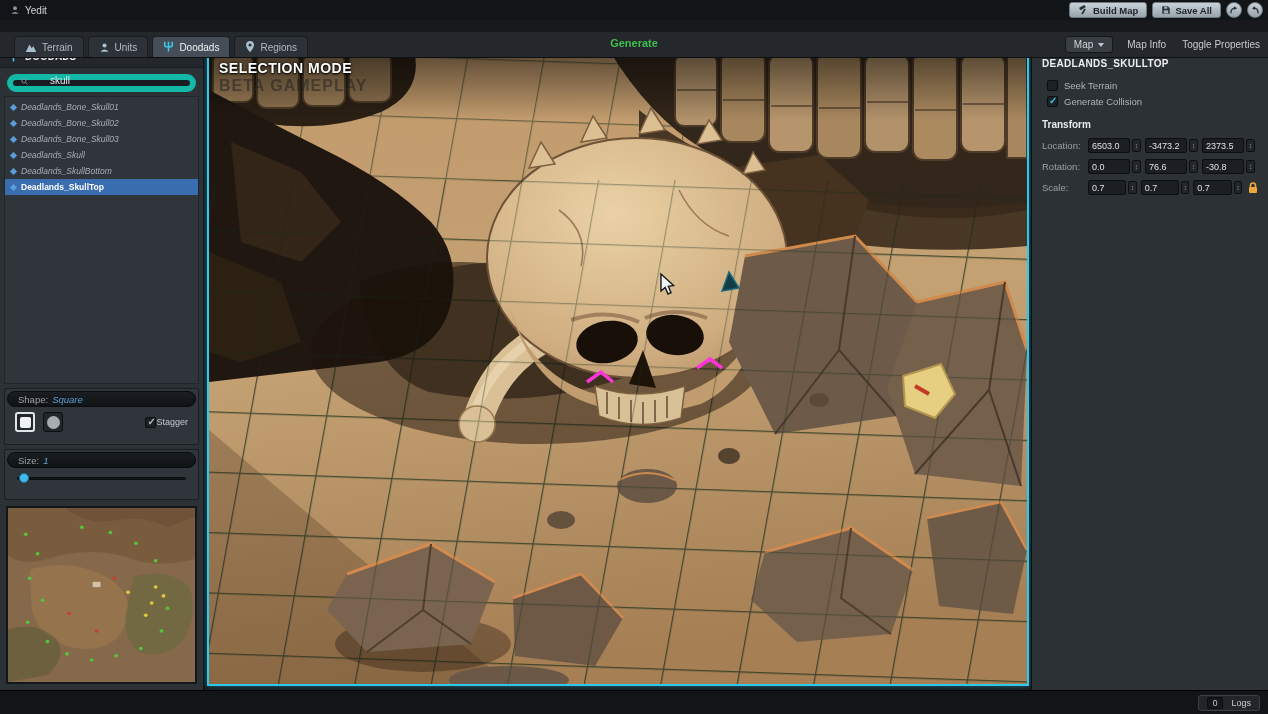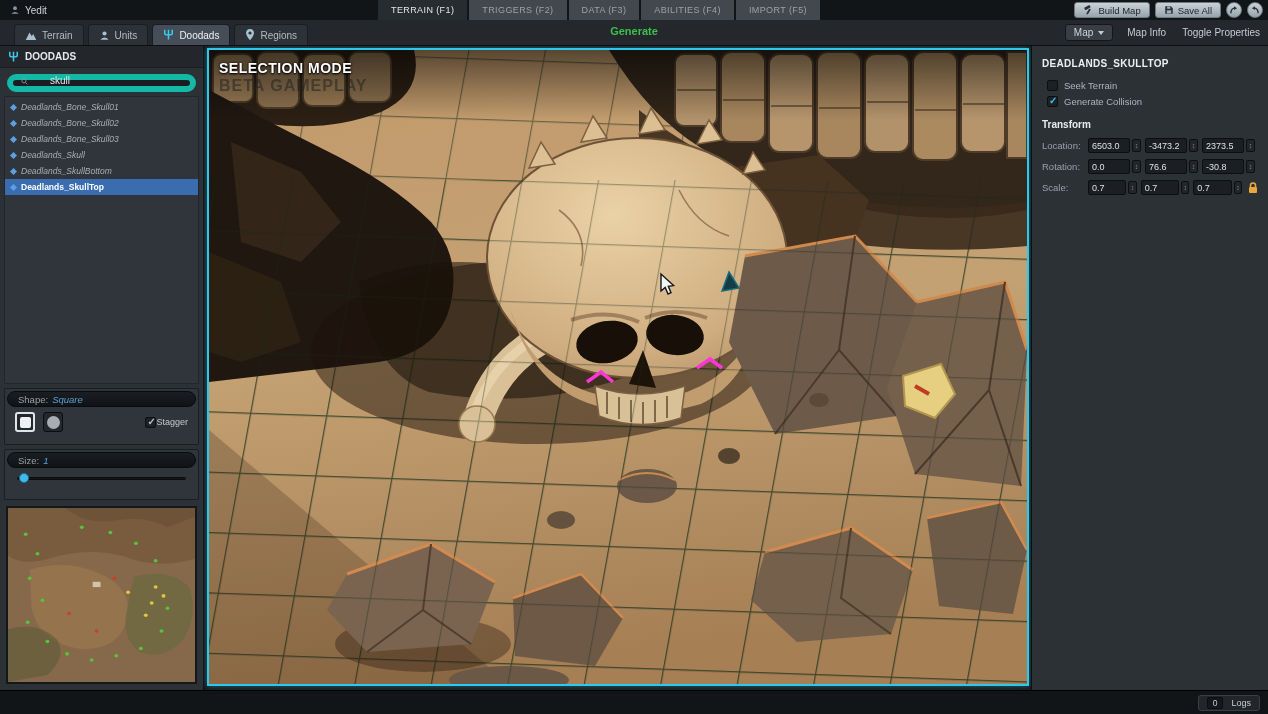--- a/index.html
+++ b/index.html
@@ -6,25 +6,25 @@
   html,body{width:1268px;height:714px;overflow:hidden;background:#17191c;font-family:"Liberation Sans",sans-serif}
   button{font-family:inherit;border:none;background:none;cursor:pointer}
 
   
   .topbar{position:absolute;top:0;left:0;width:1268px;height:20px;background:#121518;display:flex;align-items:center;z-index:5}
   .logo{display:flex;align-items:center;gap:5px;padding:0 10px;color:#cfd3d7;font-size:10px}
   .top-tabs{position:absolute;left:378px;top:0;height:20px;display:flex;gap:2px}
   .top-tab{height:20px;padding:0 13px;display:flex;align-items:center;background:#43484e;color:#9ba1a8;font-size:9px;letter-spacing:.4px;cursor:pointer}
   .top-tab.active{background:#272c31;color:#e3e6e9}
   .top-actions{position:absolute;right:5px;top:2px;display:flex;gap:5px;align-items:center}
-  .btn-light{height:16px;display:flex;align-items:center;gap:4px;padding:0 8px;background:linear-gradient(#c9d2d8,#97a3ab);border-radius:3px;color:#22262a;font-size:9.5px;font-weight:normal;border:1px solid #6e7880}
+  .btn-light{height:16px;display:flex;align-items:center;gap:4px;padding:0 8px;background:linear-gradient(#c9d2d8,#97a3ab);border-radius:3px;color:#22262a;font-size:9.5px;font-weight:bold;border:1px solid #6e7880}
   .btn-round{width:16px;height:16px;border-radius:50%;background:linear-gradient(#c9d2d8,#97a3ab);border:1px solid #6e7880;display:flex;align-items:center;justify-content:center;padding:0}
 
   
-  .modebar{position:absolute;top:20px;left:0;width:1268px;height:26px;background:#24282d;border-bottom:1px solid #0d0f11;display:flex;align-items:flex-end;z-index:5}
+  .modebar{position:absolute;top:32px;left:0;width:1268px;height:26px;background:#24282d;border-bottom:1px solid #0d0f11;display:flex;align-items:flex-end;z-index:5}
   .mode-tabs{display:flex;gap:4px;padding-left:14px}
   .mode-tab{height:21px;padding:0 10px;display:flex;align-items:center;gap:5px;background:#2c3238;border:1px solid #191c20;border-bottom:none;border-radius:4px 4px 0 0;color:#b4bac1;font-size:10px;cursor:pointer}
   .mode-tab.active{background:#454e58;color:#eef1f3}
   .map-name{position:absolute;left:50%;top:5px;transform:translateX(-50%);font-size:11px;font-weight:bold;color:#3fbf4c}
   .mode-right{position:absolute;right:6px;top:4px;display:flex;align-items:center;gap:12px;font-size:10px;color:#c6cacf}
   .map-btn{display:flex;align-items:center;gap:5px;background:#383e44;border:1px solid #14171a;border-radius:3px;height:17px;padding:0 8px;color:#d0d4d8;font-size:10px}
   .caret{width:0;height:0;border-left:3.5px solid transparent;border-right:3.5px solid transparent;border-top:4px solid #c6cacf}
   .flat-btn{color:#c6cacf;font-size:10px;padding:0 2px}
 
   
@@ -78,27 +78,20 @@
 </head>
 <body>
 
 <div class="topbar">
   <div class="logo">
     <svg width="10" height="10" viewBox="0 0 16 16">
         <circle cx="8" cy="5" r="3" fill="#8d959c"></circle>
         <path d="M2 14 Q8 8 14 14 Z" fill="#8d959c"></path>
       </svg>
     <span>Yedit</span>
-  </div>
-  <div class="top-tabs">
-    <div class="top-tab active">TERRAIN (F1)</div>
-    <div class="top-tab">TRIGGERS (F2)</div>
-    <div class="top-tab">DATA (F3)</div>
-    <div class="top-tab">ABILITIES (F4)</div>
-    <div class="top-tab">IMPORT (F5)</div>
   </div>
   <div class="top-actions">
     <button class="btn-light">
       <svg width="11" height="11" viewBox="0 0 16 16">
           <rect x="2" y="2" width="9" height="4" rx="1" fill="#2b3034" transform="rotate(-30 6 4)"></rect>
           <rect x="7" y="5" width="2.6" height="9" rx="1" fill="#2b3034" transform="rotate(30 8 9)"></rect>
         </svg>
       <span>Build Map</span>
     </button>
     <button class="btn-light">

